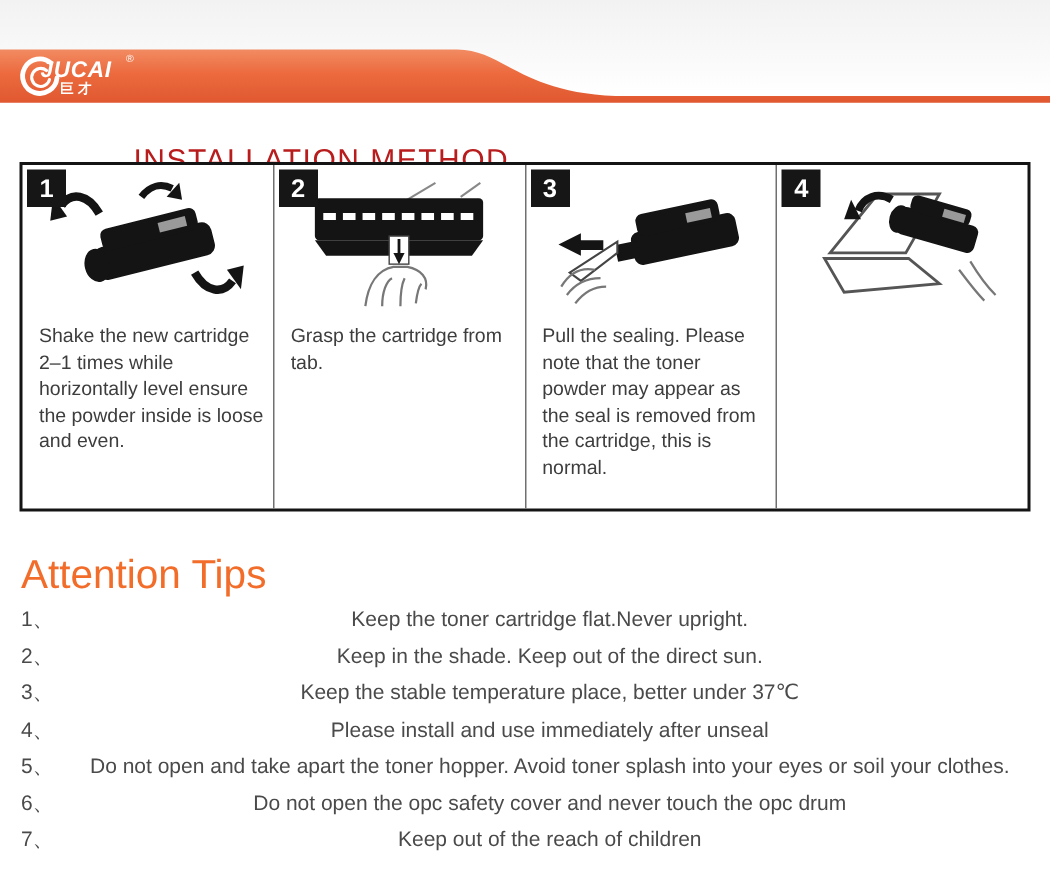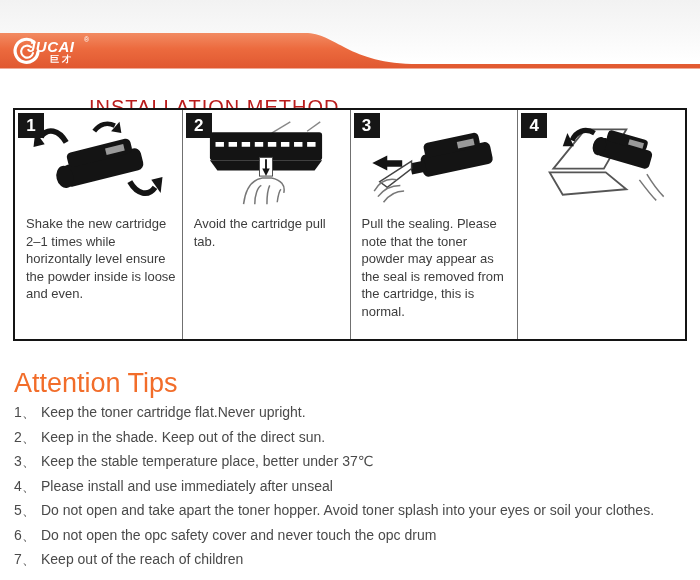--- a/index.html
+++ b/index.html
@@ -9,37 +9,37 @@
   }
   
   .top-shade{position:absolute;top:0;left:0;width:700px;height:62px;
     background:linear-gradient(180deg,#f2f2f2 0%,#f8f8f8 50%,#ffffff 100%);}
   
   .banner-svg{position:absolute;top:0;left:0;}
   .logo{position:absolute;top:36px;left:12px;width:80px;height:32px;color:#fff;}
   .logo-swirl{position:absolute;left:0;top:0;}
   .logo-text{position:absolute;left:15px;top:2px;font-weight:bold;font-size:15px;letter-spacing:.5px;font-style:italic;}
   .logo-reg{position:absolute;left:72px;top:0;font-size:7px;}
-  .logo-sub{position:absolute;left:38px;top:17px;font-size:9px;letter-spacing:3px;font-weight:bold;}
+  .logo-sub{position:absolute;left:28px;top:17px;font-size:9px;letter-spacing:3px;font-weight:bold;}
   .banner-title{position:absolute;top:48px;left:89px;color:#b91c1c;font-size:20px;letter-spacing:1px;margin-top:48px;}
   
   .steps{position:absolute;left:13px;top:108px;width:670px;height:229px;
     border:2px solid #141414;display:flex;background:#fff;}
   .step-cell{flex:1 1 0;position:relative;border-left:1px solid #707070;overflow:hidden;}
   .step-cell:first-child{border-left:none;}
   .step-num{position:absolute;top:3px;left:3px;width:26px;height:25px;background:#161616;
     color:#ffffff;font-weight:bold;font-size:17px;text-align:center;line-height:25px;}
   .step-art{height:92px;display:flex;align-items:flex-end;justify-content:center;padding-top:4px;}
   .step-text{padding:9px 6px 0 11px;font-size:13px;line-height:17.5px;color:#3d3d3d;}
   
   .attn-title{position:absolute;left:14px;top:368px;font-size:27px;color:#f26d2a;}
   .tips{position:absolute;left:14px;top:403px;width:678px;}
   .tip-row{display:flex;margin-bottom:5.5px;font-size:14px;line-height:19px;color:#4a4a4a;}
   .tip-num{flex:0 0 27px;}
-  .tip-text{flex:1 1 auto;}
+  .tip-text{flex:1 1 auto;text-align:center;}
 </style>
 </head>
 <body>
 
 <div class="top-shade"></div>
 
 <svg class="banner-svg" width="700" height="80" viewBox="0 0 700 80">
   <defs>
     <linearGradient id="bg" x1="0" y1="0" x2="0" y2="1">
       <stop offset="0" stop-color="#f28b62"></stop>
@@ -93,21 +93,21 @@
         <line x1="128" y1="2" x2="114" y2="12" stroke="#888" stroke-width="1.5"></line>
         <rect x="10" y="13" width="120" height="30" rx="3" fill="#141414"></rect>
         <line x1="16" y1="26" x2="124" y2="26" stroke="#ffffff" stroke-width="5" stroke-dasharray="9 5"></line>
         <polygon points="10,43 130,43 122,54 18,54" fill="#141414"></polygon>
         <rect x="63" y="40" width="14" height="20" fill="#ffffff" stroke="#444"></rect>
         <line x1="70" y1="42" x2="70" y2="53" stroke="#141414" stroke-width="2"></line>
         <polygon points="66,52 74,52 70,60" fill="#141414"></polygon>
         <path d="M46,90 C48,74 55,64 66,62 L76,62 C86,64 91,70 89,78 M58,90 C58,80 61,72 65,70 M71,90 C71,80 72,74 74,70 M82,88 C83,80 84,76 86,74" stroke="#777" stroke-width="1.6" fill="none"></path>
       </svg>
     </div>
-    <div class="step-text">Avoid the cartridge pull tab.</div>
+    <div class="step-text">Grasp the cartridge from tab.</div>
   </div>
 
   <div class="step-cell">
     <div class="step-num">3</div>
     <div class="step-art">
       <svg width="136" height="86" viewBox="0 0 140 92">
         <g transform="rotate(-12 85 42)">
           <rect x="56" y="32" width="76" height="24" rx="6" fill="#141414"></rect>
           <rect x="62" y="20" width="60" height="16" rx="5" fill="#141414"></rect>
           <rect x="98" y="26" width="18" height="7" fill="#9a9a9a"></rect>

